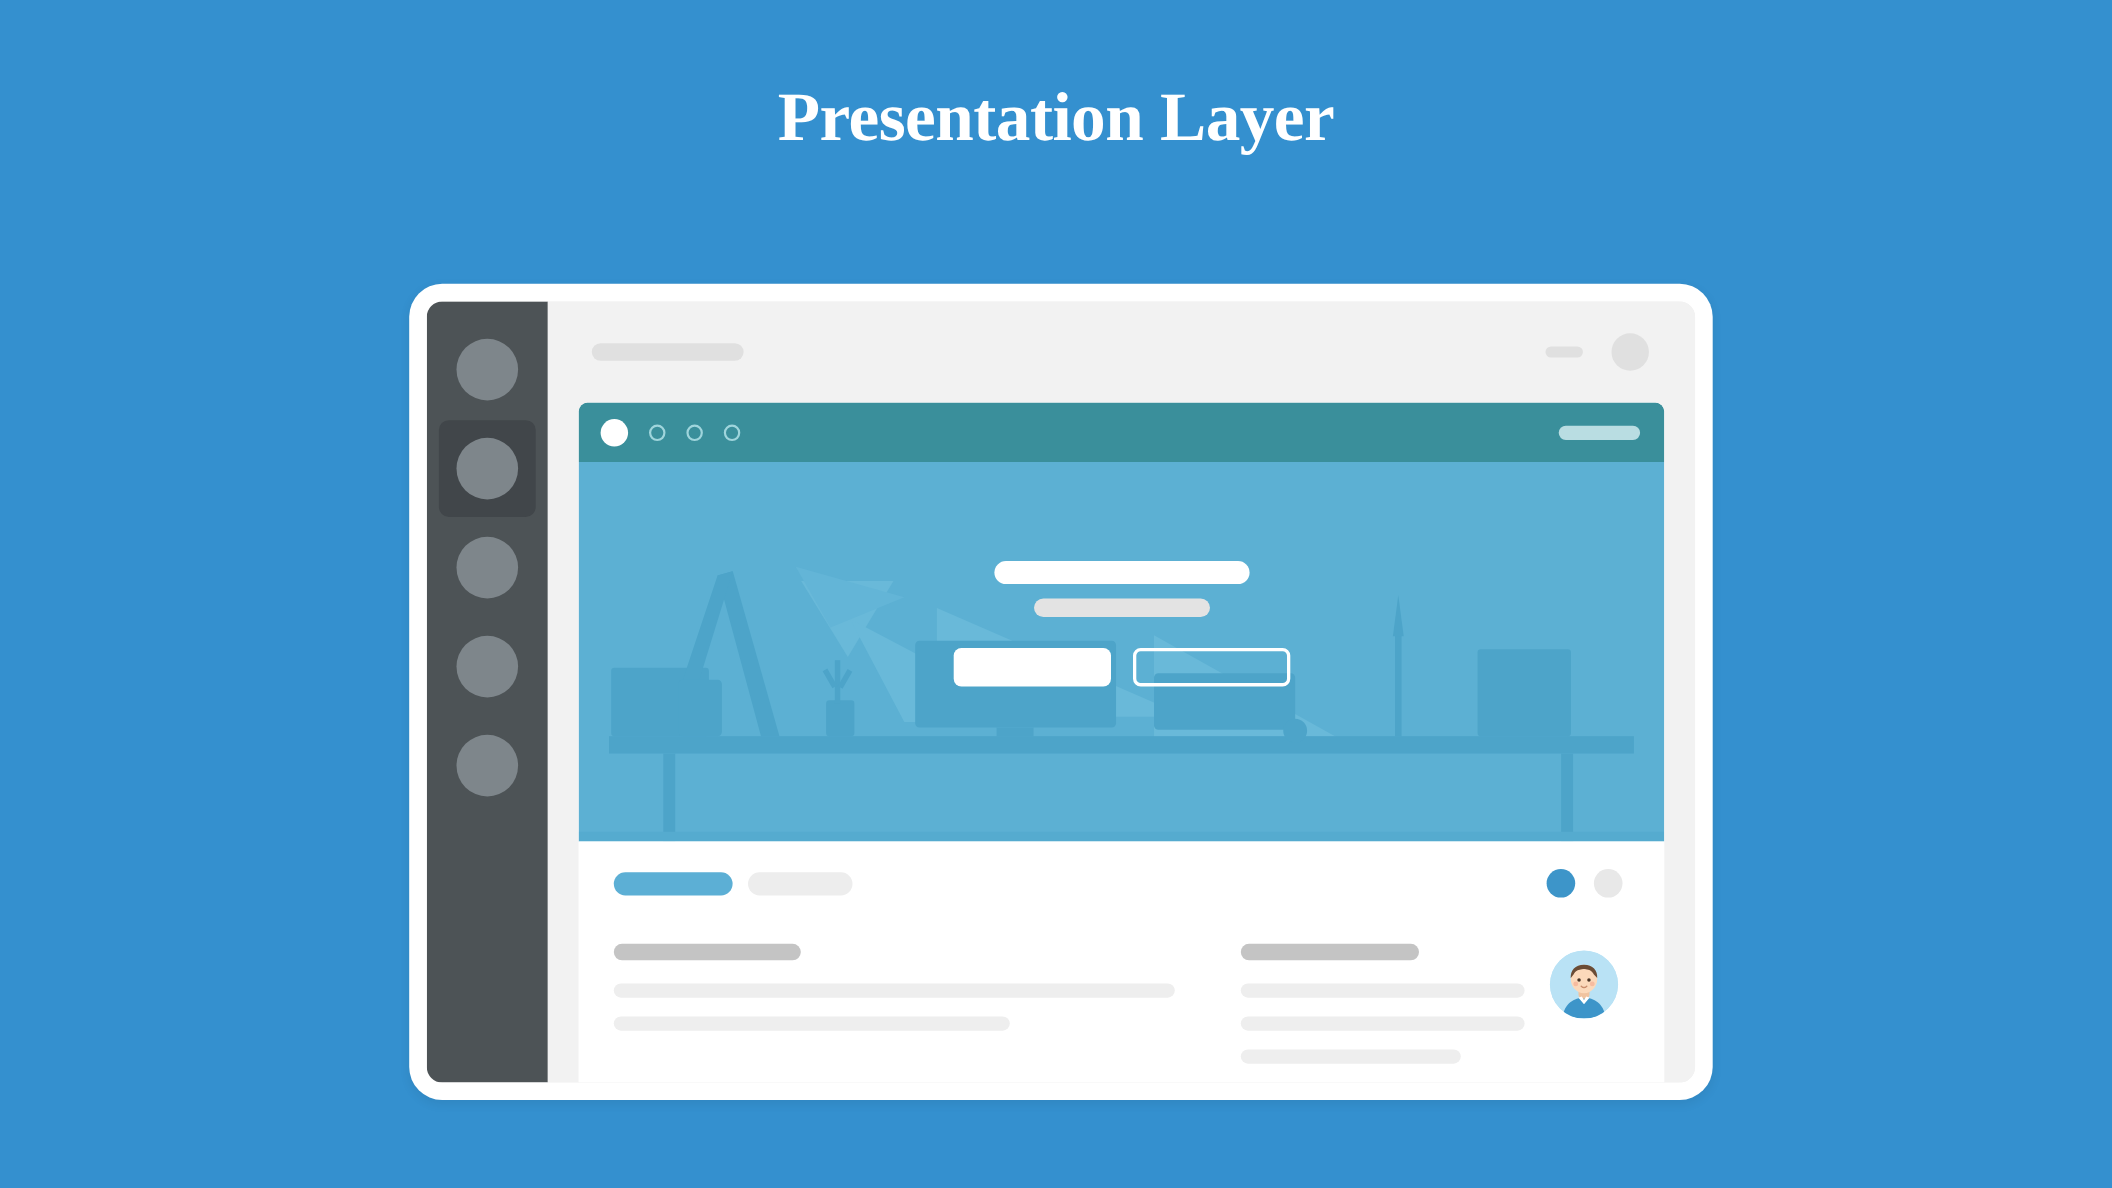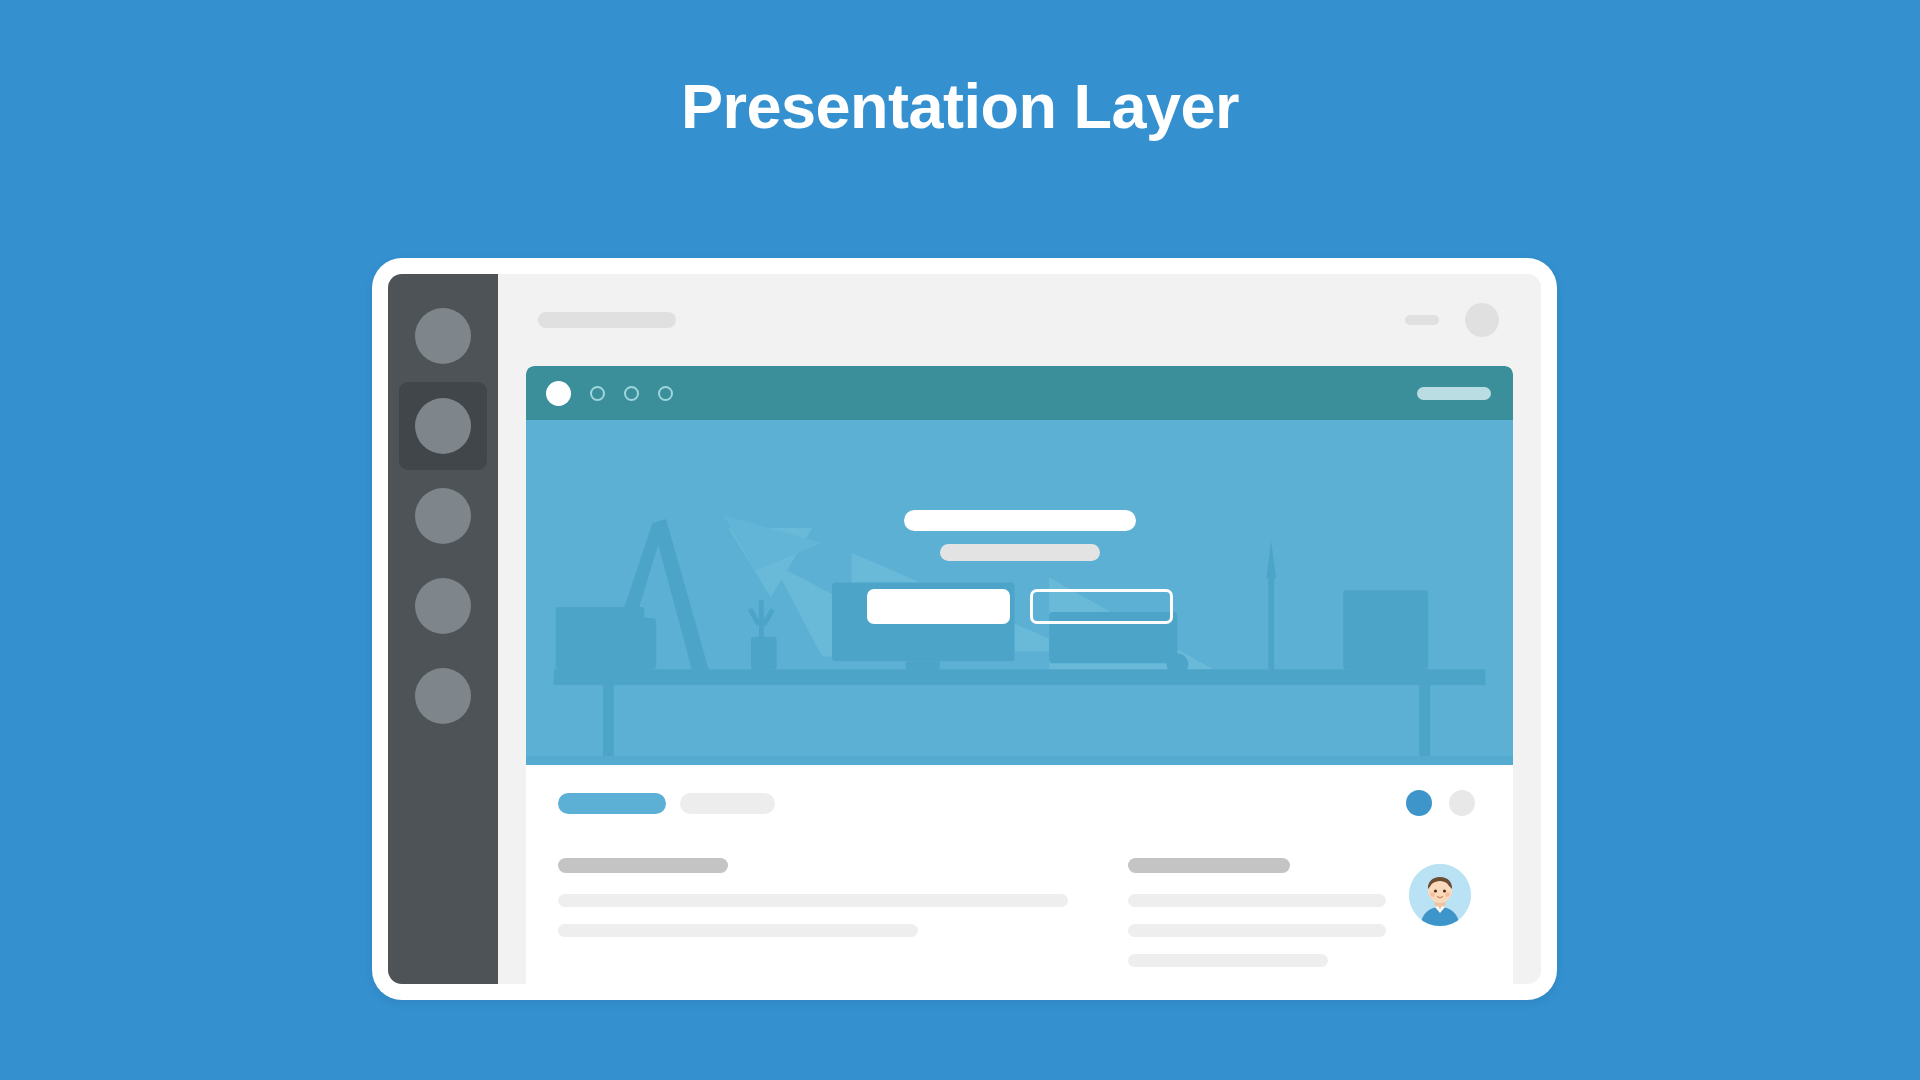--- a/index.html
+++ b/index.html
@@ -21,20 +21,21 @@
     position: absolute;
     top: 72px;
     left: 0;
     width: 1920px;
     text-align: center;
     color: #ffffff;
     font-size: 63px;
     font-weight: bold;
     letter-spacing: -0.5px;
     line-height: 1.1;
+    font-family: Liberation Serif, serif;
   }
 
   
   #device-frame {
     position: absolute;
     left: 372px;
     top: 258px;
     width: 1185px;
     height: 742px;
     background: #ffffff;

